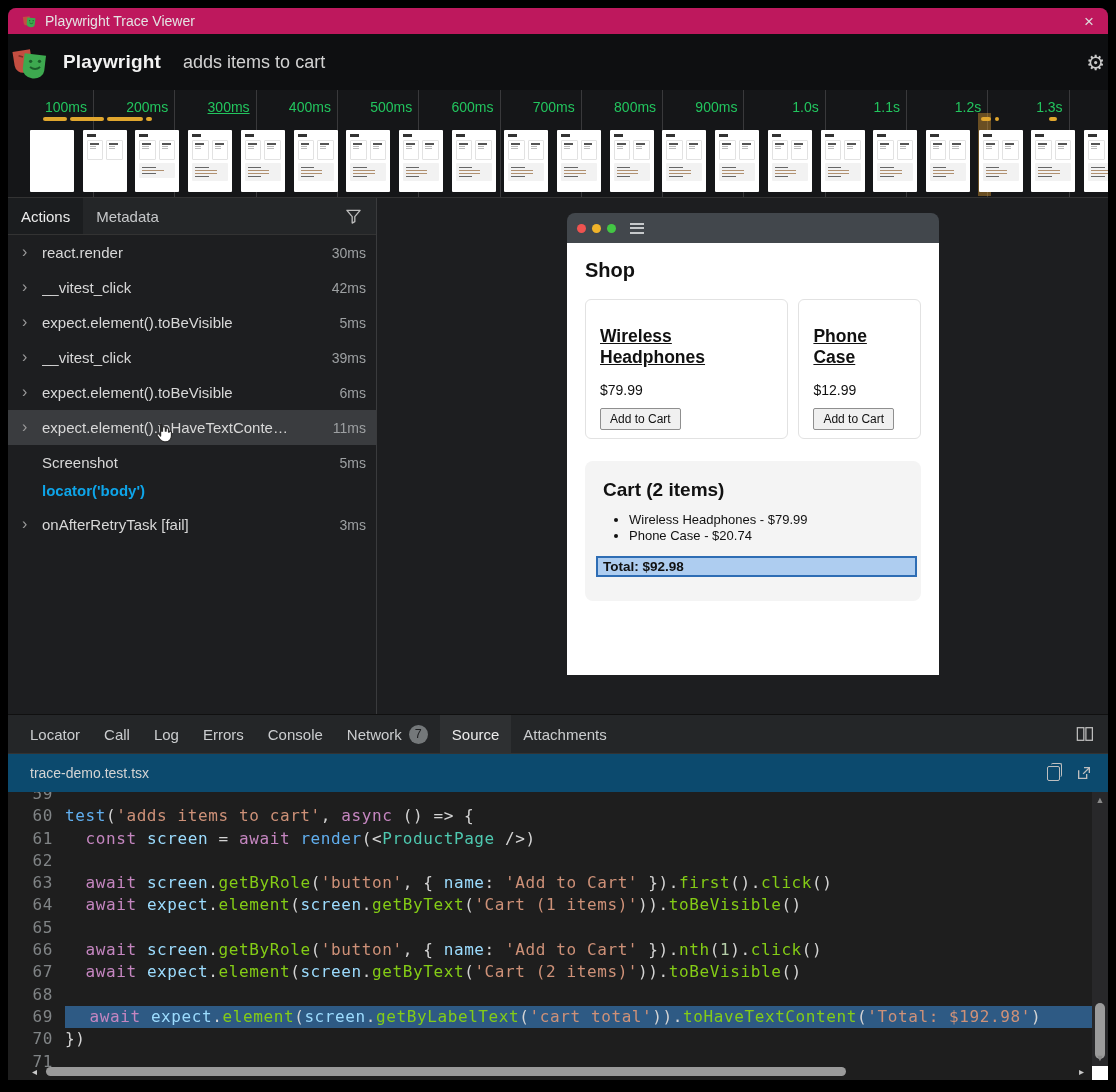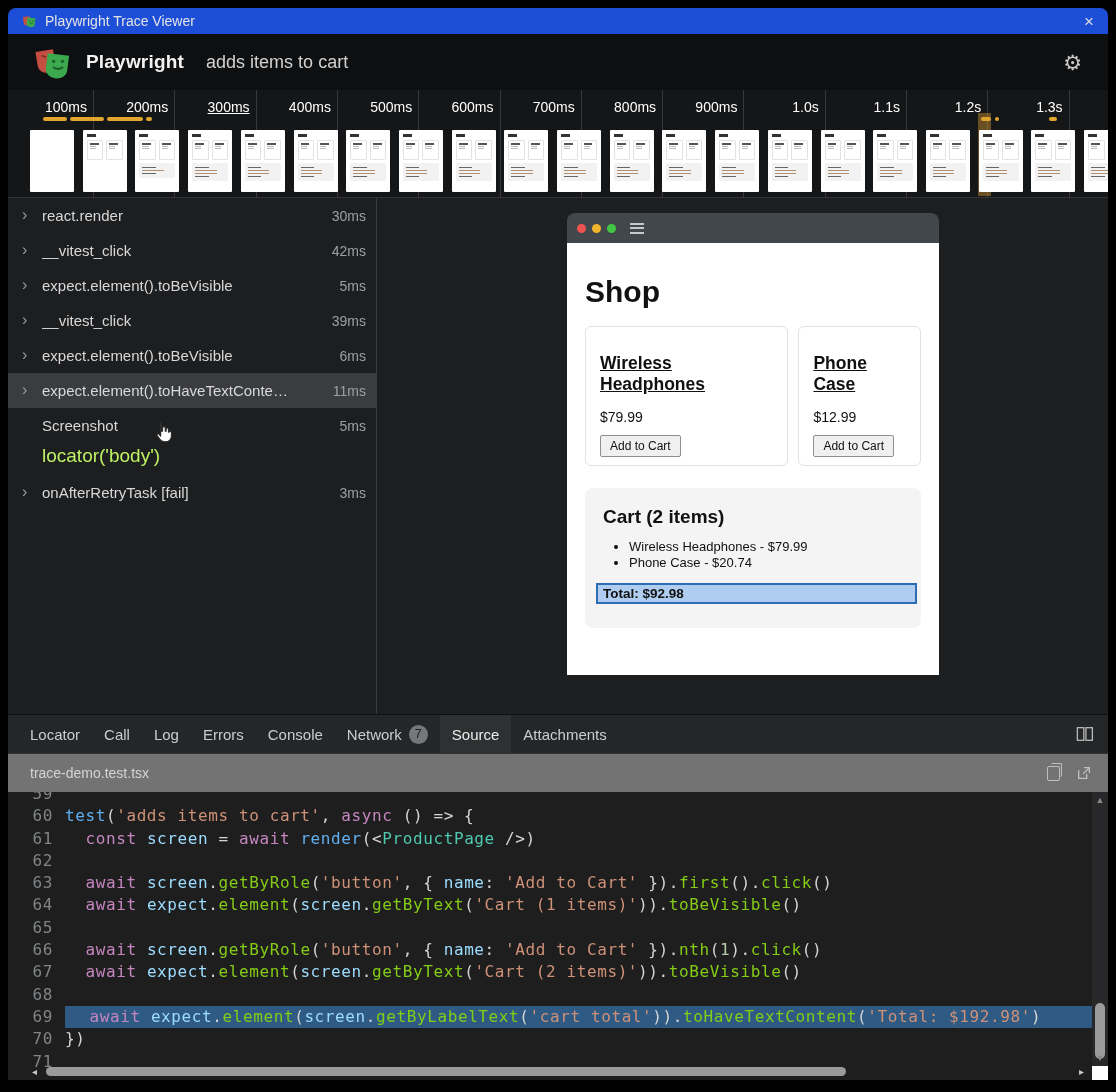--- a/index.html
+++ b/index.html
@@ -1,31 +1,31 @@
 <!DOCTYPE html>
 <html><head>
 <meta charset="utf-8">
 <style>
   html,body{margin:0;padding:0;background:#000;width:1116px;height:1092px;overflow:hidden;
     font-family:"Liberation Sans",sans-serif;-webkit-font-smoothing:antialiased;}
   #win{position:absolute;left:8px;top:8px;width:1100px;height:1072px;background:#1d1e20;
     border-radius:8px 8px 0 0;overflow:hidden;}
   
-  .titlebar{height:26px;background:#1d4ed8;display:flex;align-items:center;padding:0 14px;gap:8px;}
+  .titlebar{height:26px;background:#be185d;display:flex;align-items:center;padding:0 14px;gap:8px;}
   .titlebar .ttext{color:#e4e4e4;font-size:14px;}
   .titlebar .close{margin-left:auto;color:#dcdcdc;font-size:17px;line-height:1;cursor:default;}
   
-  .header{height:56px;background:#0e0f11;display:flex;align-items:center;padding:0 26px;gap:14px;}
+  .header{height:56px;background:#0e0f11;display:flex;align-items:center;padding:0 3px;gap:14px;}
   .appname{color:#f2f2f2;font-size:19px;font-weight:bold;letter-spacing:.2px;}
   .testtitle{color:#d2d2d2;font-size:18px;margin-left:8px;}
   .gear{margin-left:auto;color:#c9c9c9;font-size:21px;line-height:1;}
   
   .timeline{height:107px;background:#151618;position:relative;border-bottom:1px solid #333;}
   .gridline{position:absolute;top:0;bottom:0;width:1px;background:#39393b;}
-  .ticklabel{position:absolute;top:9px;width:80px;text-align:right;color:#ffffff;font-size:14px;}
+  .ticklabel{position:absolute;top:9px;width:80px;text-align:right;color:#22c55e;font-size:14px;}
   .tbar{position:absolute;top:27px;height:4px;background:#e0a62e;border-radius:2px;}
   .tband{position:absolute;top:23px;height:83px;background:rgba(224,160,52,.42);}
   .thumb{position:absolute;top:40px;width:44px;height:62px;background:#fff;border-radius:1px;overflow:hidden;}
   .th-head{width:9px;height:3px;background:#333;margin:4px 0 3px 4px;}
   .th-cards{display:flex;gap:3px;margin:0 4px;}
   .th-card{flex:1;height:16px;border:1px solid #e2e2e2;border-radius:1px;padding:1px 2px;}
   .th-card i{display:block;height:2px;background:#555;margin:1px 0;width:85%;}
   .th-card i+i{background:#bbb;width:60%;height:1px;}
   .th-cart{margin:3px 4px 0 4px;background:#f2f2f2;border-radius:1px;padding:2px 3px;}
   .th-cart i{display:block;height:1px;margin:2px 0;background:#666;width:45%;}
@@ -42,55 +42,55 @@
   .funnel{margin-left:auto;margin-right:14px;}
   .targetbox{width:42px;height:36px;background:#1b1d1f;border-right:1px solid #333;display:flex;align-items:center;justify-content:center;}
   .extlink{margin-left:auto;margin-right:14px;}
   
   .alist{flex:1;overflow:hidden;}
   .arow{height:35px;display:flex;align-items:center;padding:0 10px 0 14px;color:#d8d8d8;font-size:15px;}
   .arow.selected{background:#3a3c3f;}
   .chev{width:20px;color:#9a9a9a;font-size:16px;flex:none;transform:translateY(-1px);}
   .aname{flex:1;white-space:nowrap;overflow:hidden;}
   .adur{color:#9da0a2;font-size:14px;margin-left:8px;flex:none;}
-  .asub{padding:2px 10px 8px 34px;color:#bef264;font-size:19px;}
+  .asub{padding:2px 10px 8px 34px;color:#0ea5e9;font-size:15px;font-weight:bold;}
   
   .snaparea{flex:1;position:relative;}
   .browser{position:absolute;left:190px;top:15px;width:372px;}
   .chrome{height:30px;background:#42474c;border-radius:8px 8px 0 0;display:flex;align-items:center;padding:0 10px;gap:6px;}
   .dot{width:9px;height:9px;border-radius:50%;}
   .urlpill{margin-left:8px;background:#2b3034;border-radius:11px;height:21px;flex:1;display:flex;align-items:center;
      padding:0 8px;color:#cfd2d4;font-size:11.5px;white-space:nowrap;overflow:hidden;gap:6px;}
   .urltext{flex:1;overflow:hidden;}
   .copyicon{width:10px;height:12px;border:1.3px solid #c0c3c5;border-radius:2px;position:relative;flex:none;}
   .copyicon:before{content:"";position:absolute;left:2.5px;top:-3.5px;width:9px;height:12px;border:1.3px solid #c0c3c5;border-radius:2px;border-left:none;border-bottom:none;}
   .burger{margin-left:8px;display:flex;flex-direction:column;gap:2.5px;}
   .burger i{display:block;width:14px;height:2px;background:#c6c9cb;}
   .iframe{background:#fff;height:432px;padding:0 18px;color:#111;}
-  .shop-h1{font-size:30px;font-weight:bold;padding-top:32px;}
+  .shop-h1{font-size:20px;font-weight:bold;padding-top:16px;}
   .prods{display:flex;gap:10px;margin-top:17px;}
   .pcard{border:1px solid #e2e2e2;border-radius:6px;padding:26px 14px 14px 14px;height:98px;box-sizing:content-box;}
   .pcard.c0{width:176px;}
   .pcard.c1{width:94px;}
   .pname{font-size:17.5px;font-weight:bold;line-height:1.22;text-decoration:underline;}
   .pprice{font-size:14px;margin-top:13px;}
   .pbtn{display:inline-block;margin-top:10px;font-size:12px;padding:3px 9px;background:#f0f0f0;border:1px solid #8f8f8f;border-radius:2px;color:#111;}
   .cartbox{margin-top:22px;background:#f4f4f4;border-radius:8px;padding:18px;height:104px;box-sizing:content-box;}
   .cart-h2{font-size:19px;font-weight:bold;}
   .cartul{margin:11px 0 0 0;padding-left:26px;font-size:13px;}
   .cartul li{margin:1px 0;}
   .carttotal{margin:13px 0 0 -7px;width:307px;background:#aecdf0;border:2px solid #2e6db4;padding:1px 5px;
      font-size:13.5px;font-weight:bold;}
   
   .btabs{height:38px;background:#242628;display:flex;align-items:center;padding-left:10px;border-top:1px solid #101010;}
   .btab{padding:0 12px;height:38px;display:flex;align-items:center;gap:7px;color:#cbcdcf;font-size:15px;}
   .btab.active{background:#2e3032;color:#ececec;}
   .badge{width:19px;height:19px;border-radius:50%;background:#74787a;color:#1e1f21;font-size:12.5px;display:flex;align-items:center;justify-content:center;}
   .splitic{margin-left:auto;margin-right:14px;}
-  .filebar{height:38px;background:#737373;display:flex;align-items:center;padding:0 16px 0 22px;border-top:1px solid #333;}
+  .filebar{height:38px;background:#0c4a6e;display:flex;align-items:center;padding:0 16px 0 22px;border-top:1px solid #333;}
   .fname{color:#d4d4d4;font-size:14px;}
   .fileicons{margin-left:auto;display:flex;gap:16px;align-items:center;color:#bfbfbf;}
   .fcopy{width:11px;height:13px;border:1.4px solid #bfbfbf;border-radius:2px;position:relative;}
   .fcopy:before{content:"";position:absolute;left:3px;top:-4px;width:10px;height:13px;border:1.4px solid #bfbfbf;border-radius:2px;border-left:none;border-bottom:none;}
   
   .codewrap{height:290px;background:#1e1e1e;position:relative;overflow:hidden;}
   .codelines{position:absolute;left:0;top:-9px;right:16px;font-family:"DejaVu Sans Mono",monospace;
      font-size:16px;letter-spacing:.6px;line-height:22.3px;white-space:pre;}
   .lrow{display:flex;}
   .lnum{width:45px;text-align:right;color:#808486;flex:none;}
@@ -582,20 +582,29 @@
           <i></i>
           <i class="it"></i>
           <i class="it"></i>
           <i></i>
         </div>
       </div>
     </div>
 
   <div class="main">
     <div class="lpanel">
+      <div class="tabstrip" id="actions-tabs">
+        <span class="tab active">Actions</span>
+          <span class="tab">Metadata</span>
+          <span class="iconbtn funnel">
+          <svg width="17" height="16" viewBox="0 0 18 17">
+              <path d="M2 2.5h14l-5.6 6.6v5.4l-2.8 1.5V9.1z" fill="none" stroke="#bdbdbd" stroke-width="1.4" stroke-linejoin="round"></path>
+            </svg>
+        </span>
+      </div>
       <div class="alist" id="actions-list">
           <div class="arow">
             <span class="chev">›</span>
             <span class="aname">react.render</span>
             <span class="adur">30ms</span>
           </div>
           <div class="arow">
             <span class="chev">›</span>
             <span class="aname">__vitest_click</span>
             <span class="adur">42ms</span>

